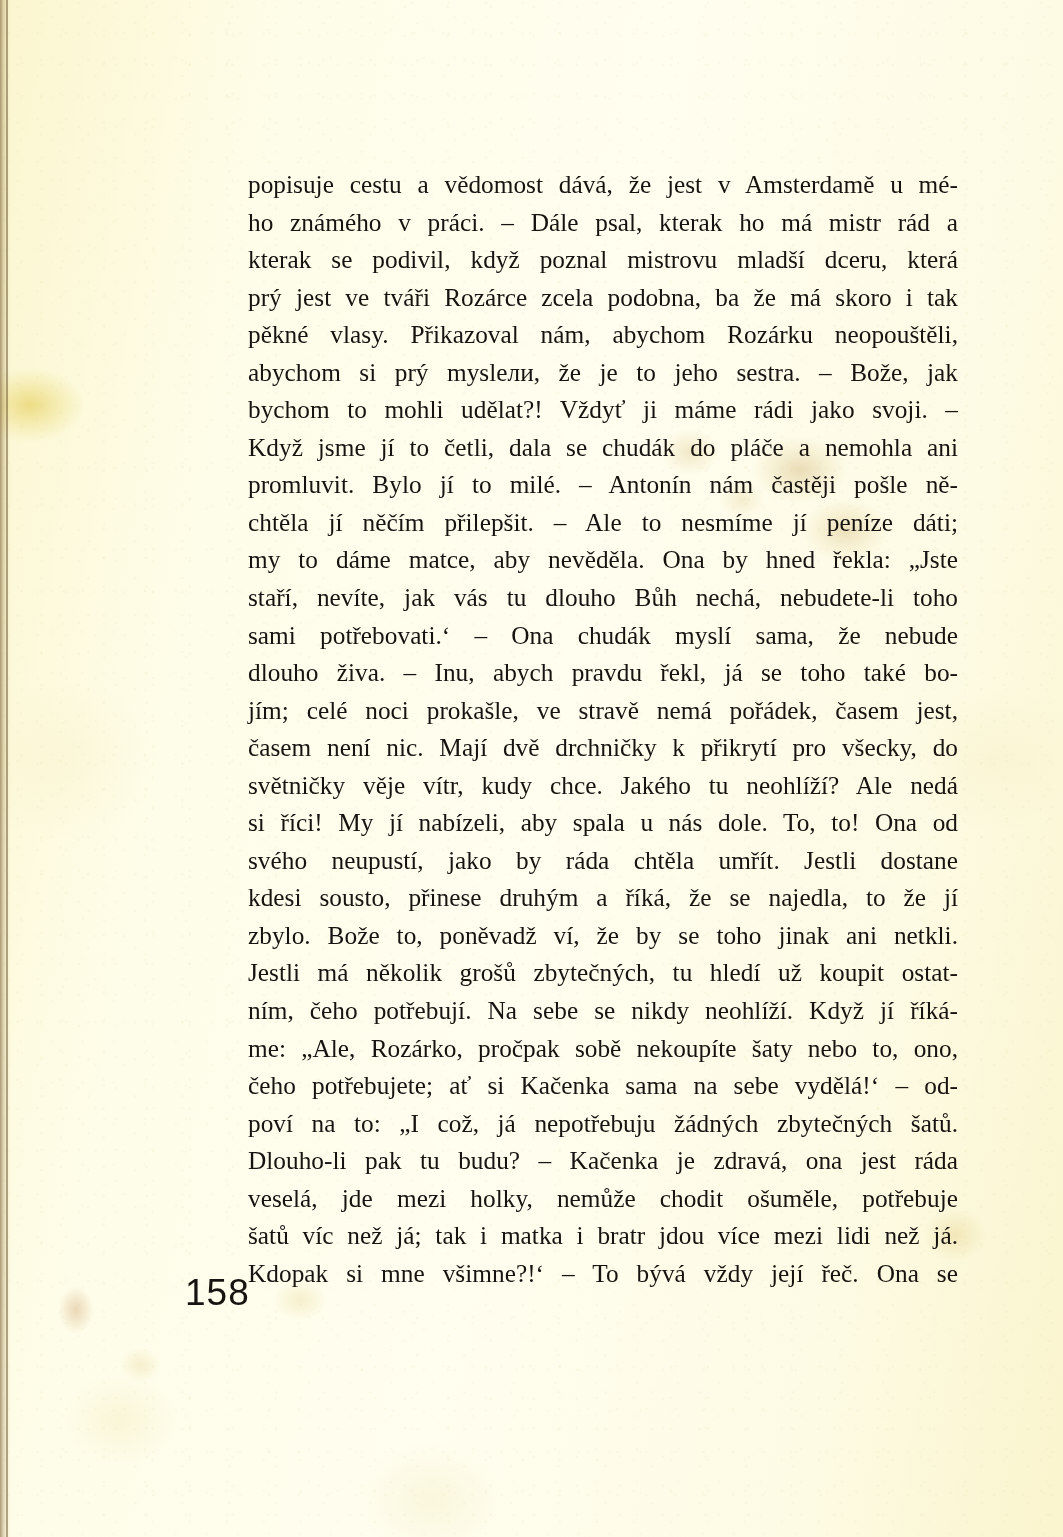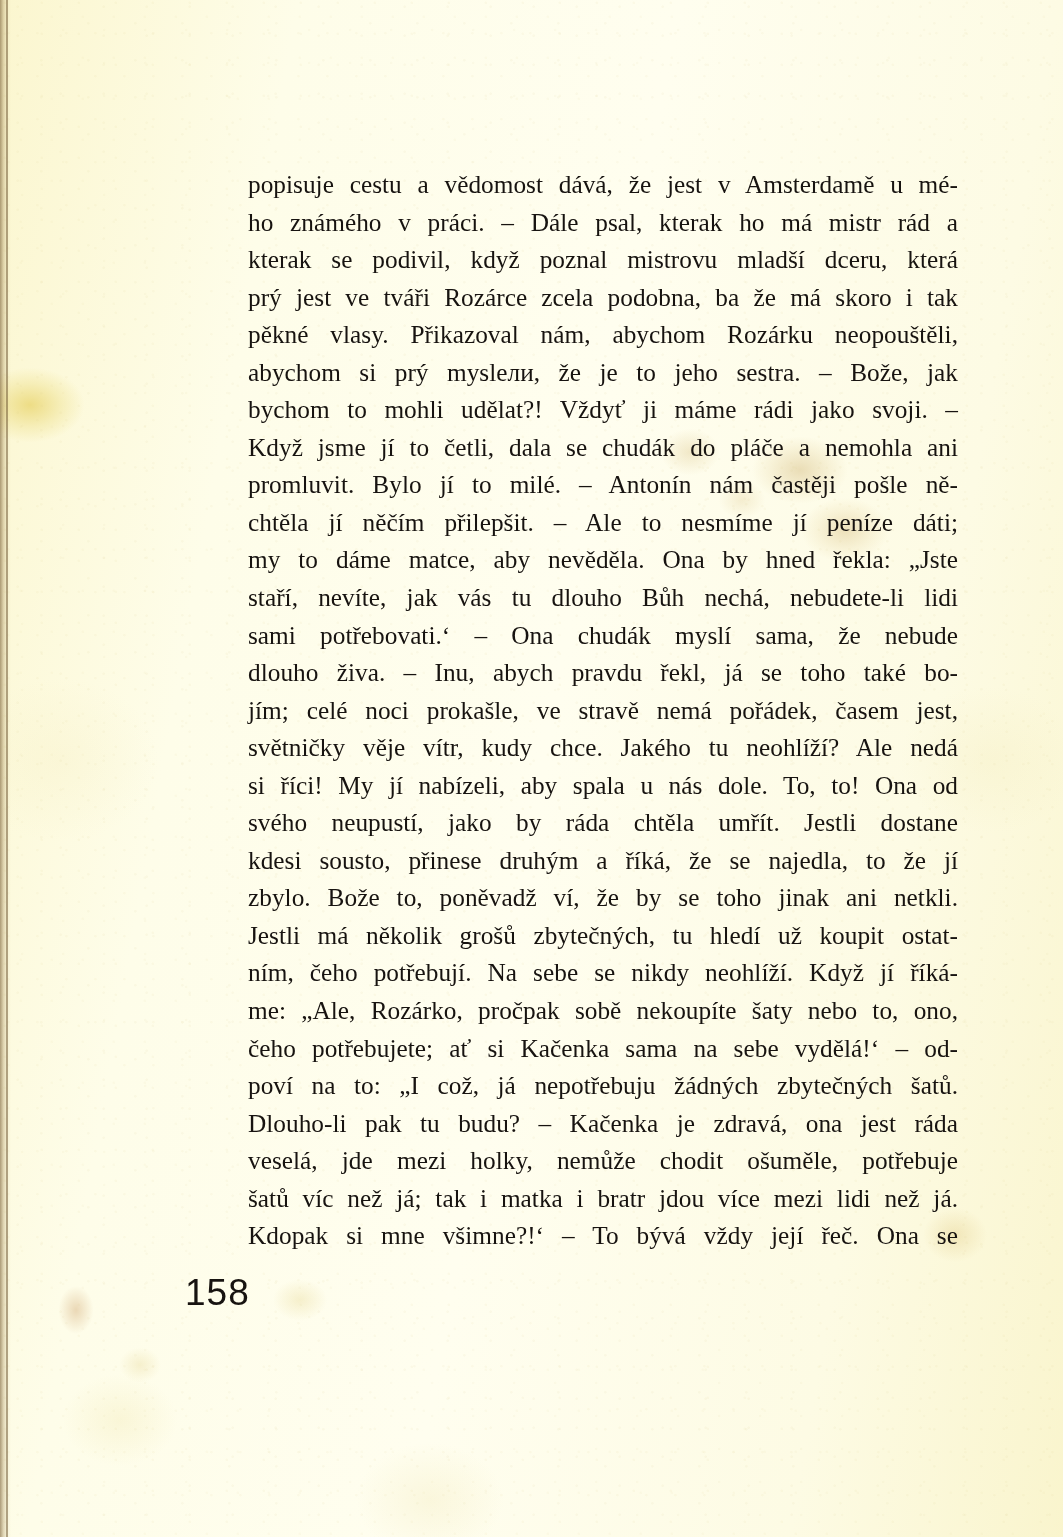--- a/index.html
+++ b/index.html
@@ -121,24 +121,25 @@
       <div class="line j">ho známého v práci. – Dále psal, kterak ho má mistr rád a</div>
       <div class="line j">kterak se podivil, když poznal mistrovu mladší dceru, která</div>
       <div class="line j">prý jest ve tváři Rozárce zcela podobna, ba že má skoro i tak</div>
       <div class="line j">pěkné vlasy. Přikazoval nám, abychom Rozárku neopouštěli,</div>
       <div class="line j">abychom si prý myslели, že je to jeho sestra. – Bože, jak</div>
       <div class="line j">bychom to mohli udělat?! Vždyť ji máme rádi jako svoji. –</div>
       <div class="line j">Když jsme jí to četli, dala se chudák do pláče a nemohla ani</div>
       <div class="line j">promluvit. Bylo jí to milé. – Antonín nám častěji pošle ně-</div>
       <div class="line j">chtěla jí něčím přilepšit. – Ale to nesmíme jí peníze dáti;</div>
       <div class="line j">my to dáme matce, aby nevěděla. Ona by hned řekla: „Jste</div>
-      <div class="line j">staří, nevíte, jak vás tu dlouho Bůh nechá, nebudete-li lidi</div>
+      <div class="line j">staří, nevíte, jak vás tu dlouho Bůh nechá, nebudete-li toho</div>
       <div class="line j">sami potřebovati.‘ – Ona chudák myslí sama, že nebude</div>
       <div class="line j">dlouho živa. – Inu, abych pravdu řekl, já se toho také bo-</div>
       <div class="line j">jím; celé noci prokašle, ve stravě nemá pořádek, časem jest,</div>
+      <div class="line j">časem není nic. Mají dvě drchničky k přikrytí pro všecky, do</div>
       <div class="line j">světničky věje vítr, kudy chce. Jakého tu neohlíží? Ale nedá</div>
       <div class="line j">si říci! My jí nabízeli, aby spala u nás dole. To, to! Ona od</div>
       <div class="line j">svého neupustí, jako by ráda chtěla umřít. Jestli dostane</div>
       <div class="line j">kdesi sousto, přinese druhým a říká, že se najedla, to že jí</div>
       <div class="line j">zbylo. Bože to, poněvadž ví, že by se toho jinak ani netkli.</div>
       <div class="line j">Jestli má několik grošů zbytečných, tu hledí už koupit ostat-</div>
       <div class="line j">ním, čeho potřebují. Na sebe se nikdy neohlíží. Když jí říká-</div>
       <div class="line j">me: „Ale, Rozárko, pročpak sobě nekoupíte šaty nebo to, ono,</div>
       <div class="line j">čeho potřebujete; ať si Kačenka sama na sebe vydělá!‘ – od-</div>
       <div class="line j">poví na to: „I což, já nepotřebuju žádných zbytečných šatů.</div>

